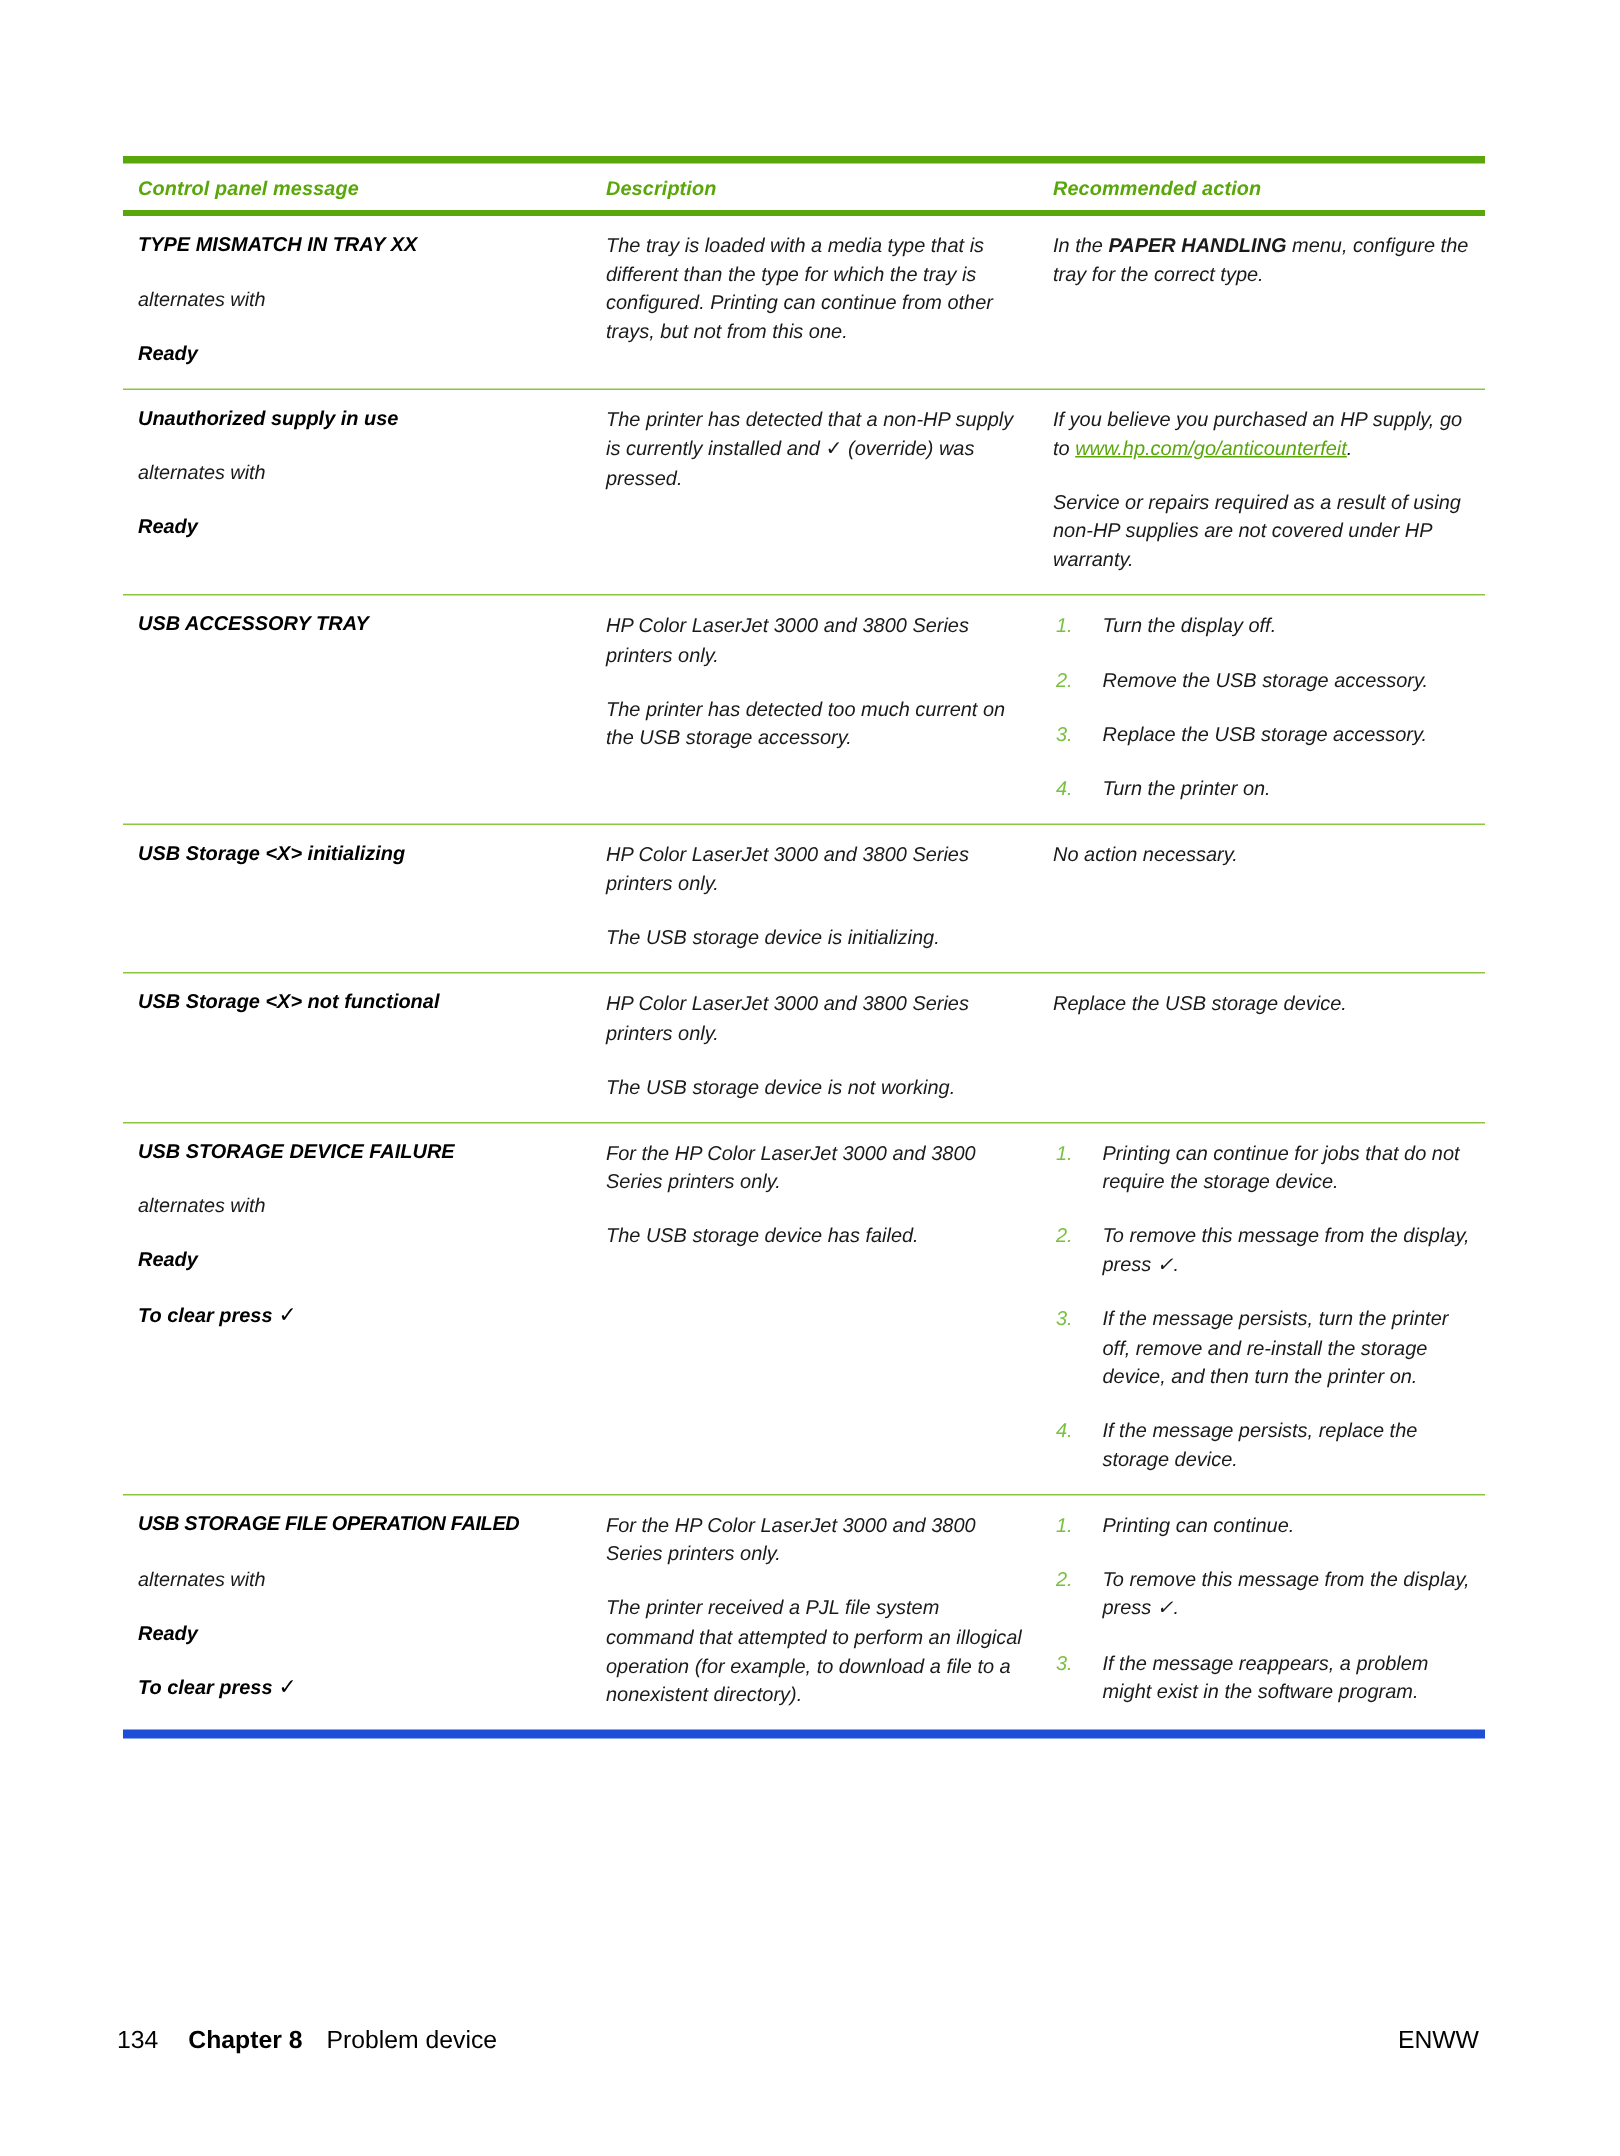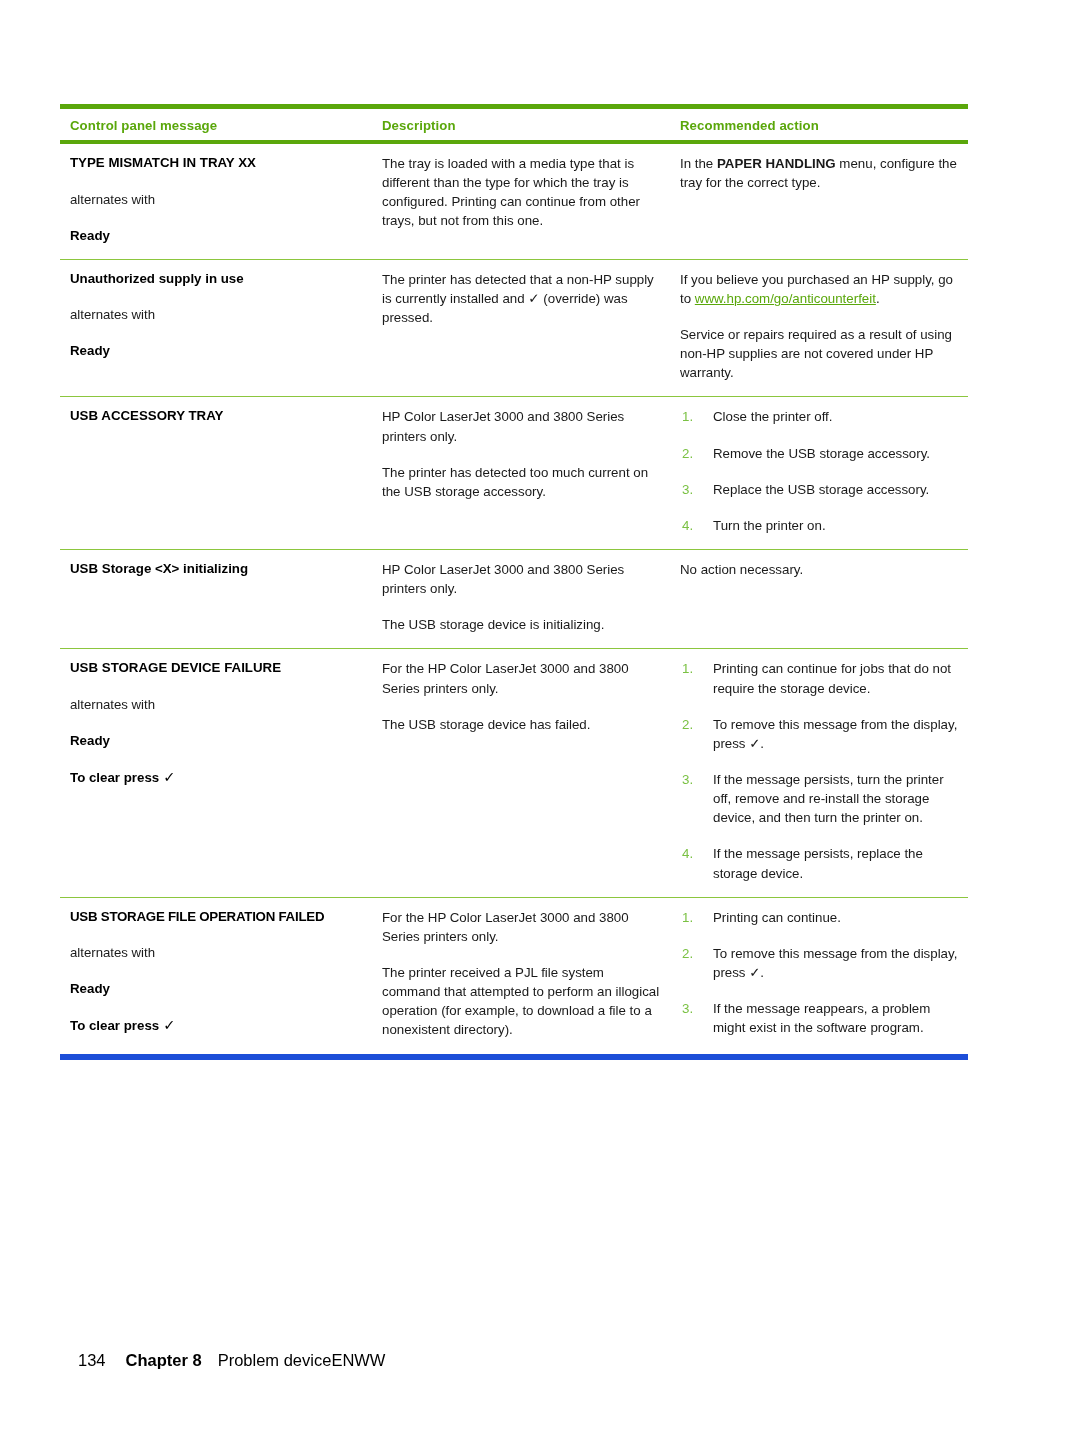--- a/index.html
+++ b/index.html
@@ -16,23 +16,24 @@
     overflow: hidden;
   }
   .page {
     position: absolute;
     left: 0; top: 0;
     width: 1080px;
     height: 1437px;
   }
   .table-wrap {
     position: absolute;
-    left: 60px;
+    left: 82px;
     top: 104px;
     width: 908px;
+    font-style: italic;
   }
   table.msg-table {
     width: 908px;
     border-collapse: collapse;
     table-layout: fixed;
   }
   col.c1 { width: 312px; }
   col.c2 { width: 298px; }
   col.c3 { width: 298px; }
 
@@ -143,21 +144,21 @@
   .footer {
     position: absolute;
     left: 78px;
     top: 1345px;
     width: 908px;
     height: 30px;
     font-size: 16.5px;
     color: #000000;
     display: flex;
     align-items: center;
-    justify-content: flex-start;
+    justify-content: space-between;
   }
   .footer-left {
     display: flex;
     align-items: baseline;
   }
   .footer-left .pg { font-weight: normal; margin-right: 20px; }
   .footer-left .chap { font-weight: bold; margin-right: 16px; }
   .footer-left .sect { font-weight: normal; }
   .footer-right { font-weight: normal; }
 </style>
@@ -211,37 +212,49 @@
           <tr>
             <td>
               <div class="msg-name">USB ACCESSORY TRAY</div>
             </td>
             <td>
               <p class="para">HP Color LaserJet 3000 and 3800 Series printers only.</p>
               <p class="para">The printer has detected too much current on the USB storage accessory.</p>
             </td>
             <td>
               <ol class="steps">
-                <li>Close the printer off.</li>
+                <li>Turn the display off.</li>
                 <li>Remove the USB storage accessory.</li>
                 <li>Replace the USB storage accessory.</li>
                 <li>Turn the printer on.</li>
               </ol>
             </td>
           </tr>
           <tr>
             <td>
               <div class="msg-name">USB Storage &lt;X&gt; initializing</div>
             </td>
             <td>
               <p class="para">HP Color LaserJet 3000 and 3800 Series printers only.</p>
               <p class="para">The USB storage device is initializing.</p>
             </td>
             <td>
               <p class="para">No action necessary.</p>
+            </td>
+          </tr>
+          <tr>
+            <td>
+              <div class="msg-name">USB Storage &lt;X&gt; not functional</div>
+            </td>
+            <td>
+              <p class="para">HP Color LaserJet 3000 and 3800 Series printers only.</p>
+              <p class="para">The USB storage device is not working.</p>
+            </td>
+            <td>
+              <p class="para">Replace the USB storage device.</p>
             </td>
           </tr>
           <tr>
             <td>
               <div class="msg-name">USB STORAGE DEVICE FAILURE</div>
               <div class="alt-text">alternates with</div>
               <div class="msg-sub">Ready</div>
               <div class="msg-sub">To clear press<span class="glyph check">✓</span></div>
             </td>
             <td>

